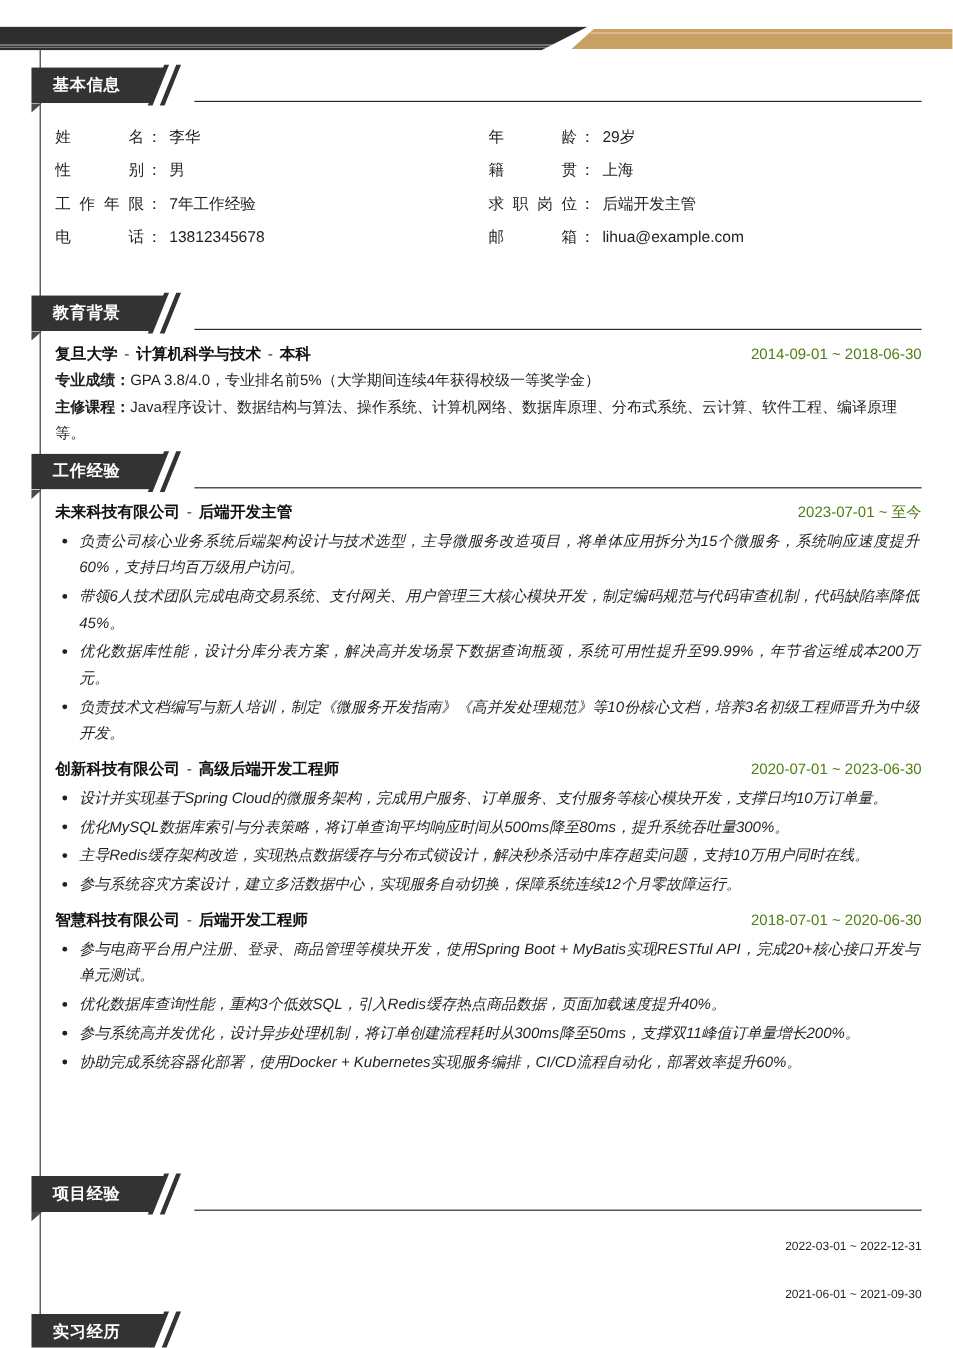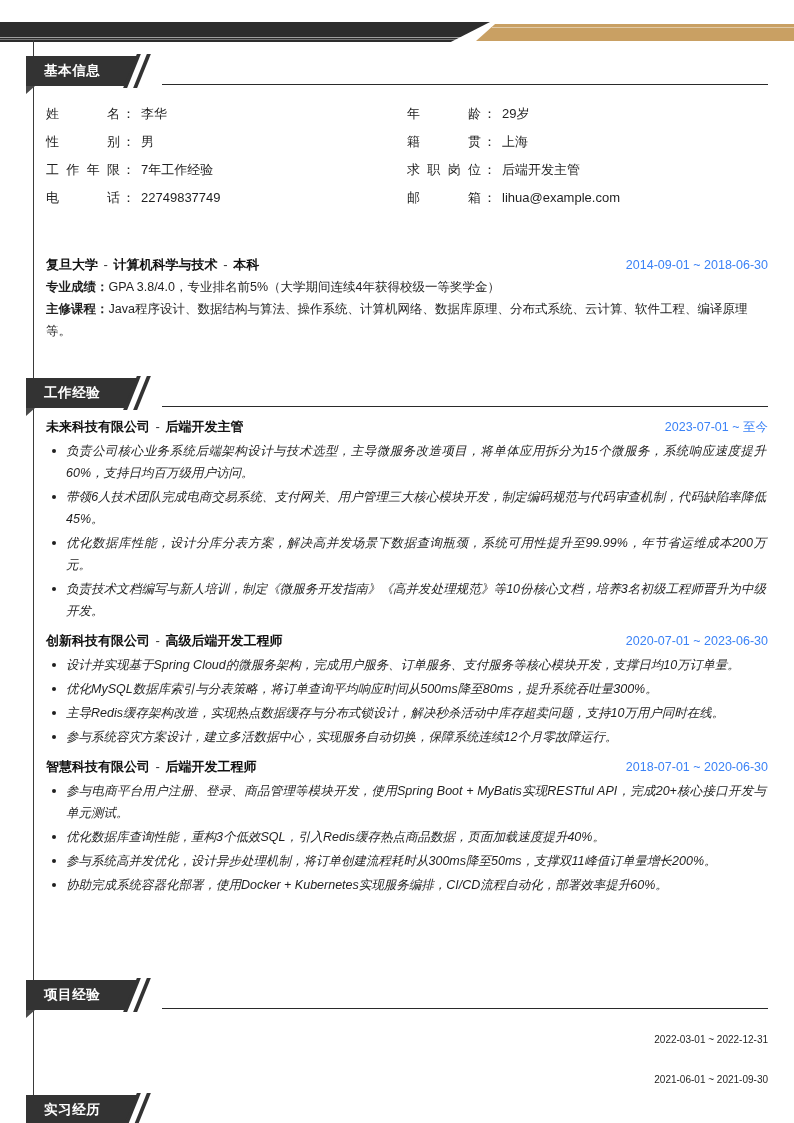--- a/index.html
+++ b/index.html
@@ -185,21 +185,21 @@
     font-weight: bold;
     color: #111111;
   }
   .entry-title .sep {
     font-weight: normal;
     color: #333333;
     padding: 0 2px;
   }
   .entry-date {
     font-size: 12.5px;
-    color: #3b82f6;
+    color: #4d7c0f;
     white-space: nowrap;
   }
 
   .kv-line {
     font-size: 12.5px;
     line-height: 22px;
     color: #1f1f1f;
   }
   .kv-line b { font-weight: bold; margin-top: 12px; }
 
@@ -315,34 +315,45 @@
         </span>
         <span class="info-colon">：</span>
         <span class="info-value">后端开发主管</span>
       </div>
       <div class="info-row">
         <span class="info-label">
           <span>电</span>
           <span>话</span>
         </span>
         <span class="info-colon">：</span>
-        <span class="info-value">22749837749</span>
+        <span class="info-value">13812345678</span>
       </div>
       <div class="info-row">
         <span class="info-label">
           <span>邮</span>
           <span>箱</span>
         </span>
         <span class="info-colon">：</span>
         <span class="info-value">lihua@example.com</span>
       </div>
     </div>
 </div>
 
 <div class="section" id="sec-edu" style="top:246px;">
+  <div class="sec-head">
+    <div class="sec-tab">
+      <span class="sec-tab-label">教育背景</span>
+    </div>
+    <div class="slashes" id="sl-edu" style="left: 128px;">
+      <i style="left:2px"></i>
+        <i style="left:12px"></i>
+    </div>
+    <div class="sec-rule" id="rl-edu" style="left: 162px;"></div>
+    <div class="sec-fold"></div>
+  </div>
   <div class="sec-body" id="edu-body">
       <div class="entry">
         <div class="entry-head">
           <div class="entry-title">复旦大学<span class="sep"> - </span>计算机科学与技术<span class="sep"> - </span>本科</div>
           <div class="entry-date">2014-09-01 ~ 2018-06-30</div>
         </div>
         <div class="kv-line"><b>专业成绩：</b><span>GPA 3.8/4.0，专业排名前5%（大学期间连续4年获得校级一等奖学金）</span></div>
         <div class="kv-line"><b>主修课程：</b><span>Java程序设计、数据结构与算法、操作系统、计算机网络、数据库原理、分布式系统、云计算、软件工程、编译原理等。</span></div>
       </div>
     </div>

